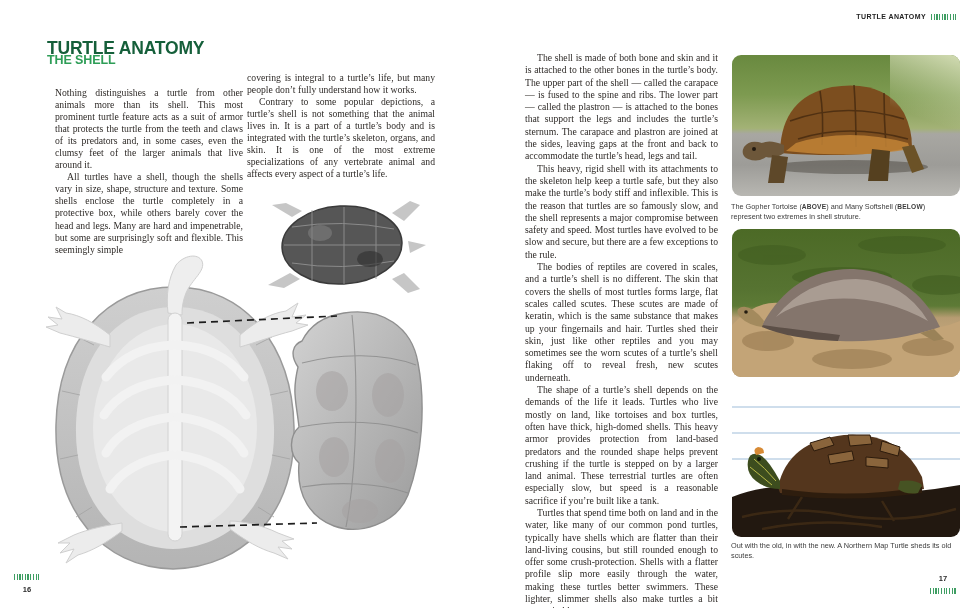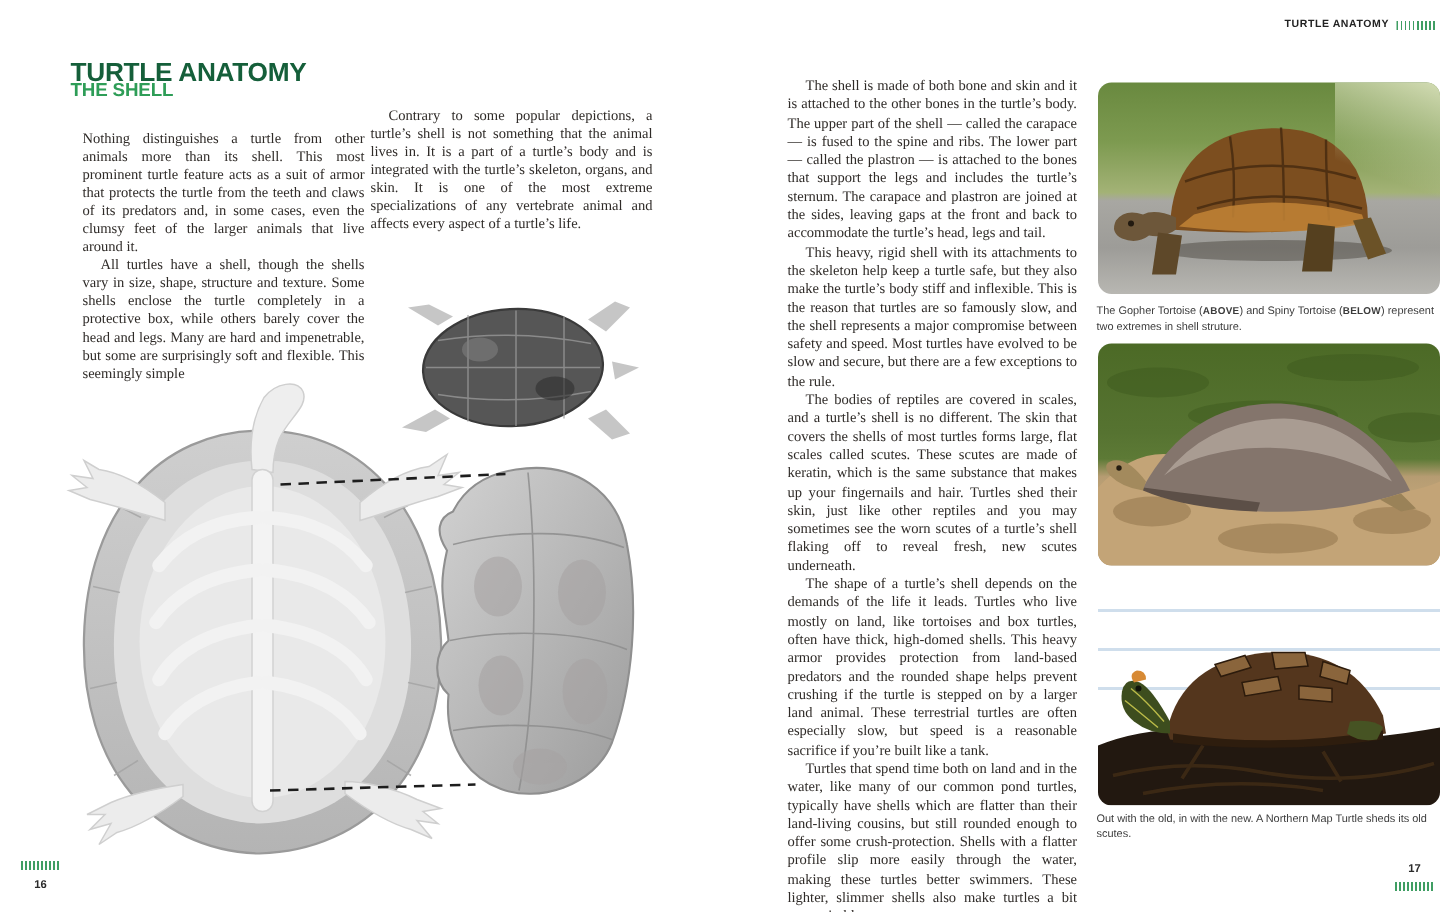--- a/index.html
+++ b/index.html
@@ -66,20 +66,21 @@
   </div>
 
   <h1 class="title">TURTLE ANATOMY</h1>
   <h2 class="section">THE SHELL</h2>
 
   <div class="col col1">
     <p>Nothing distinguishes a turtle from other animals more than its shell. This most prominent turtle feature acts as a suit of armor that protects the turtle from the teeth and claws of its predators and, in some cases, even the clumsy feet of the larger animals that live around it.</p>
     <p class="indent">All turtles have a shell, though the shells vary in size, shape, structure and texture. Some shells enclose the turtle completely in a protective box, while others barely cover the head and legs. Many are hard and impenetrable, but some are surprisingly soft and flexible. This seemingly simple</p>
   </div>
   <div class="col col2">
+    <p>covering is integral to a turtle’s life, but many people don’t fully understand how it works.</p>
     <p class="indent">Contrary to some popular depictions, a turtle’s shell is not something that the animal lives in. It is a part of a turtle’s body and is integrated with the turtle’s skeleton, organs, and skin. It is one of the most extreme specializations of any vertebrate animal and affects every aspect of a turtle’s life.</p>
   </div>
 
   <svg class="diagram" viewBox="0 0 400 385">
     <defs>
       <linearGradient id="gShellExt" x1="0" y1="0" x2="1" y2="1">
         <stop offset="0" stop-color="#d2d2d2"></stop>
           <stop offset="1" stop-color="#9c9c9c"></stop>
       </linearGradient>
       <linearGradient id="gShellInt" x1="0" y1="0" x2="0" y2="1">
@@ -192,21 +193,21 @@
       </g>
       <path d="M64,88 Q116,72 176,88 L178,94 Q126,104 54,96 Z" fill="#c28436" opacity=".85"></path>
       <path d="M52,90 Q38,84 30,88 Q18,84 12,92 Q8,100 16,104 Q26,108 34,102 Q44,104 52,98 Z" fill="#6d573a"></path>
       <circle cx="22" cy="94" r="2" fill="#221a10"></circle>
       <path d="M40,100 L36,128 L52,128 L56,102 Z" fill="#5e4829"></path>
       <path d="M140,94 L136,126 L156,126 L158,96 Z" fill="#55401f"></path>
       <path d="M170,92 L180,118 L192,114 L182,90 Z" fill="#6b5227"></path>
     </svg>
   </figure>
   <figcaption class="caption cap1">
-    <span>The Gopher Tortoise (</span><b>ABOVE</b><span>) and Spiny Tortoise (</span><b>BELOW</b><span>) represent two extremes in shell struture.</span>
+    <span>The Gopher Tortoise (</span><b>ABOVE</b><span>) and Many Softshell (</span><b>BELOW</b><span>) represent two extremes in shell struture.</span>
   </figcaption>
 
   <figure class="photo photo2">
     <svg width="228" height="148" viewBox="0 0 228 148">
       <g fill="#3e5a1e" opacity=".5">
         <ellipse cx="40" cy="26" rx="34" ry="10"></ellipse>
           <ellipse cx="170" cy="16" rx="44" ry="9"></ellipse>
         <ellipse cx="110" cy="48" rx="50" ry="10"></ellipse>
           <ellipse cx="210" cy="56" rx="30" ry="10"></ellipse>
       </g>

